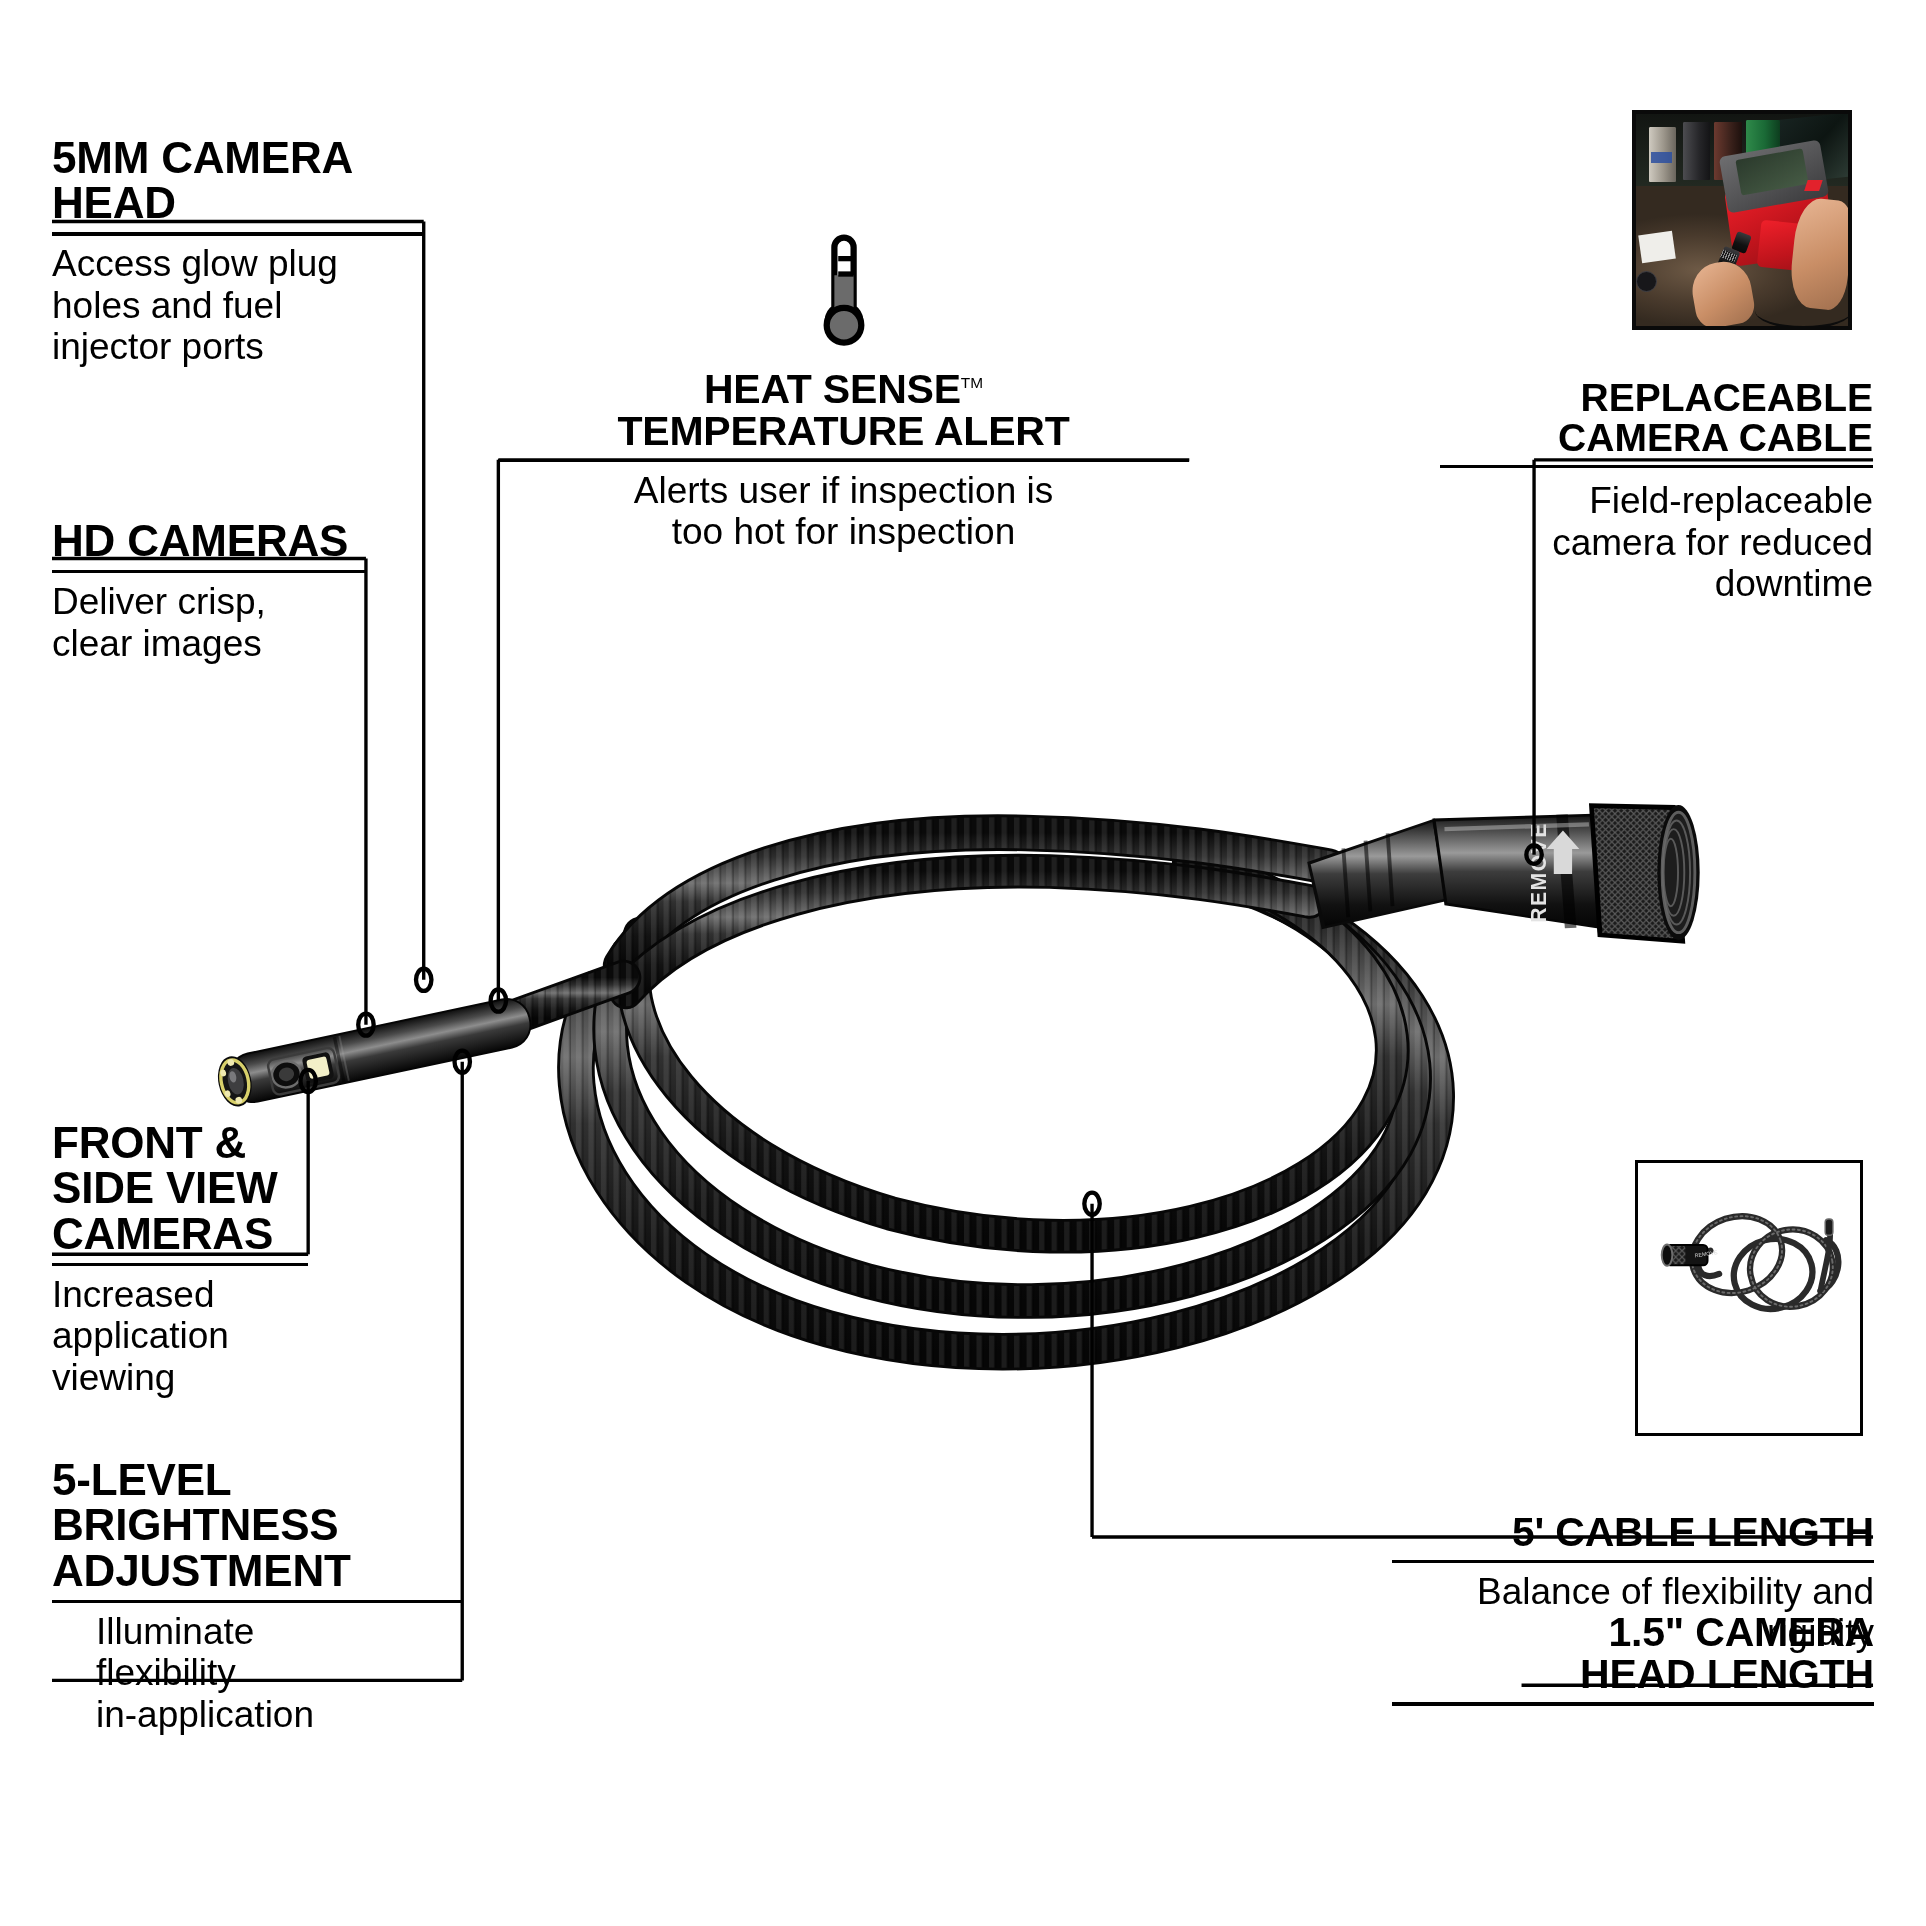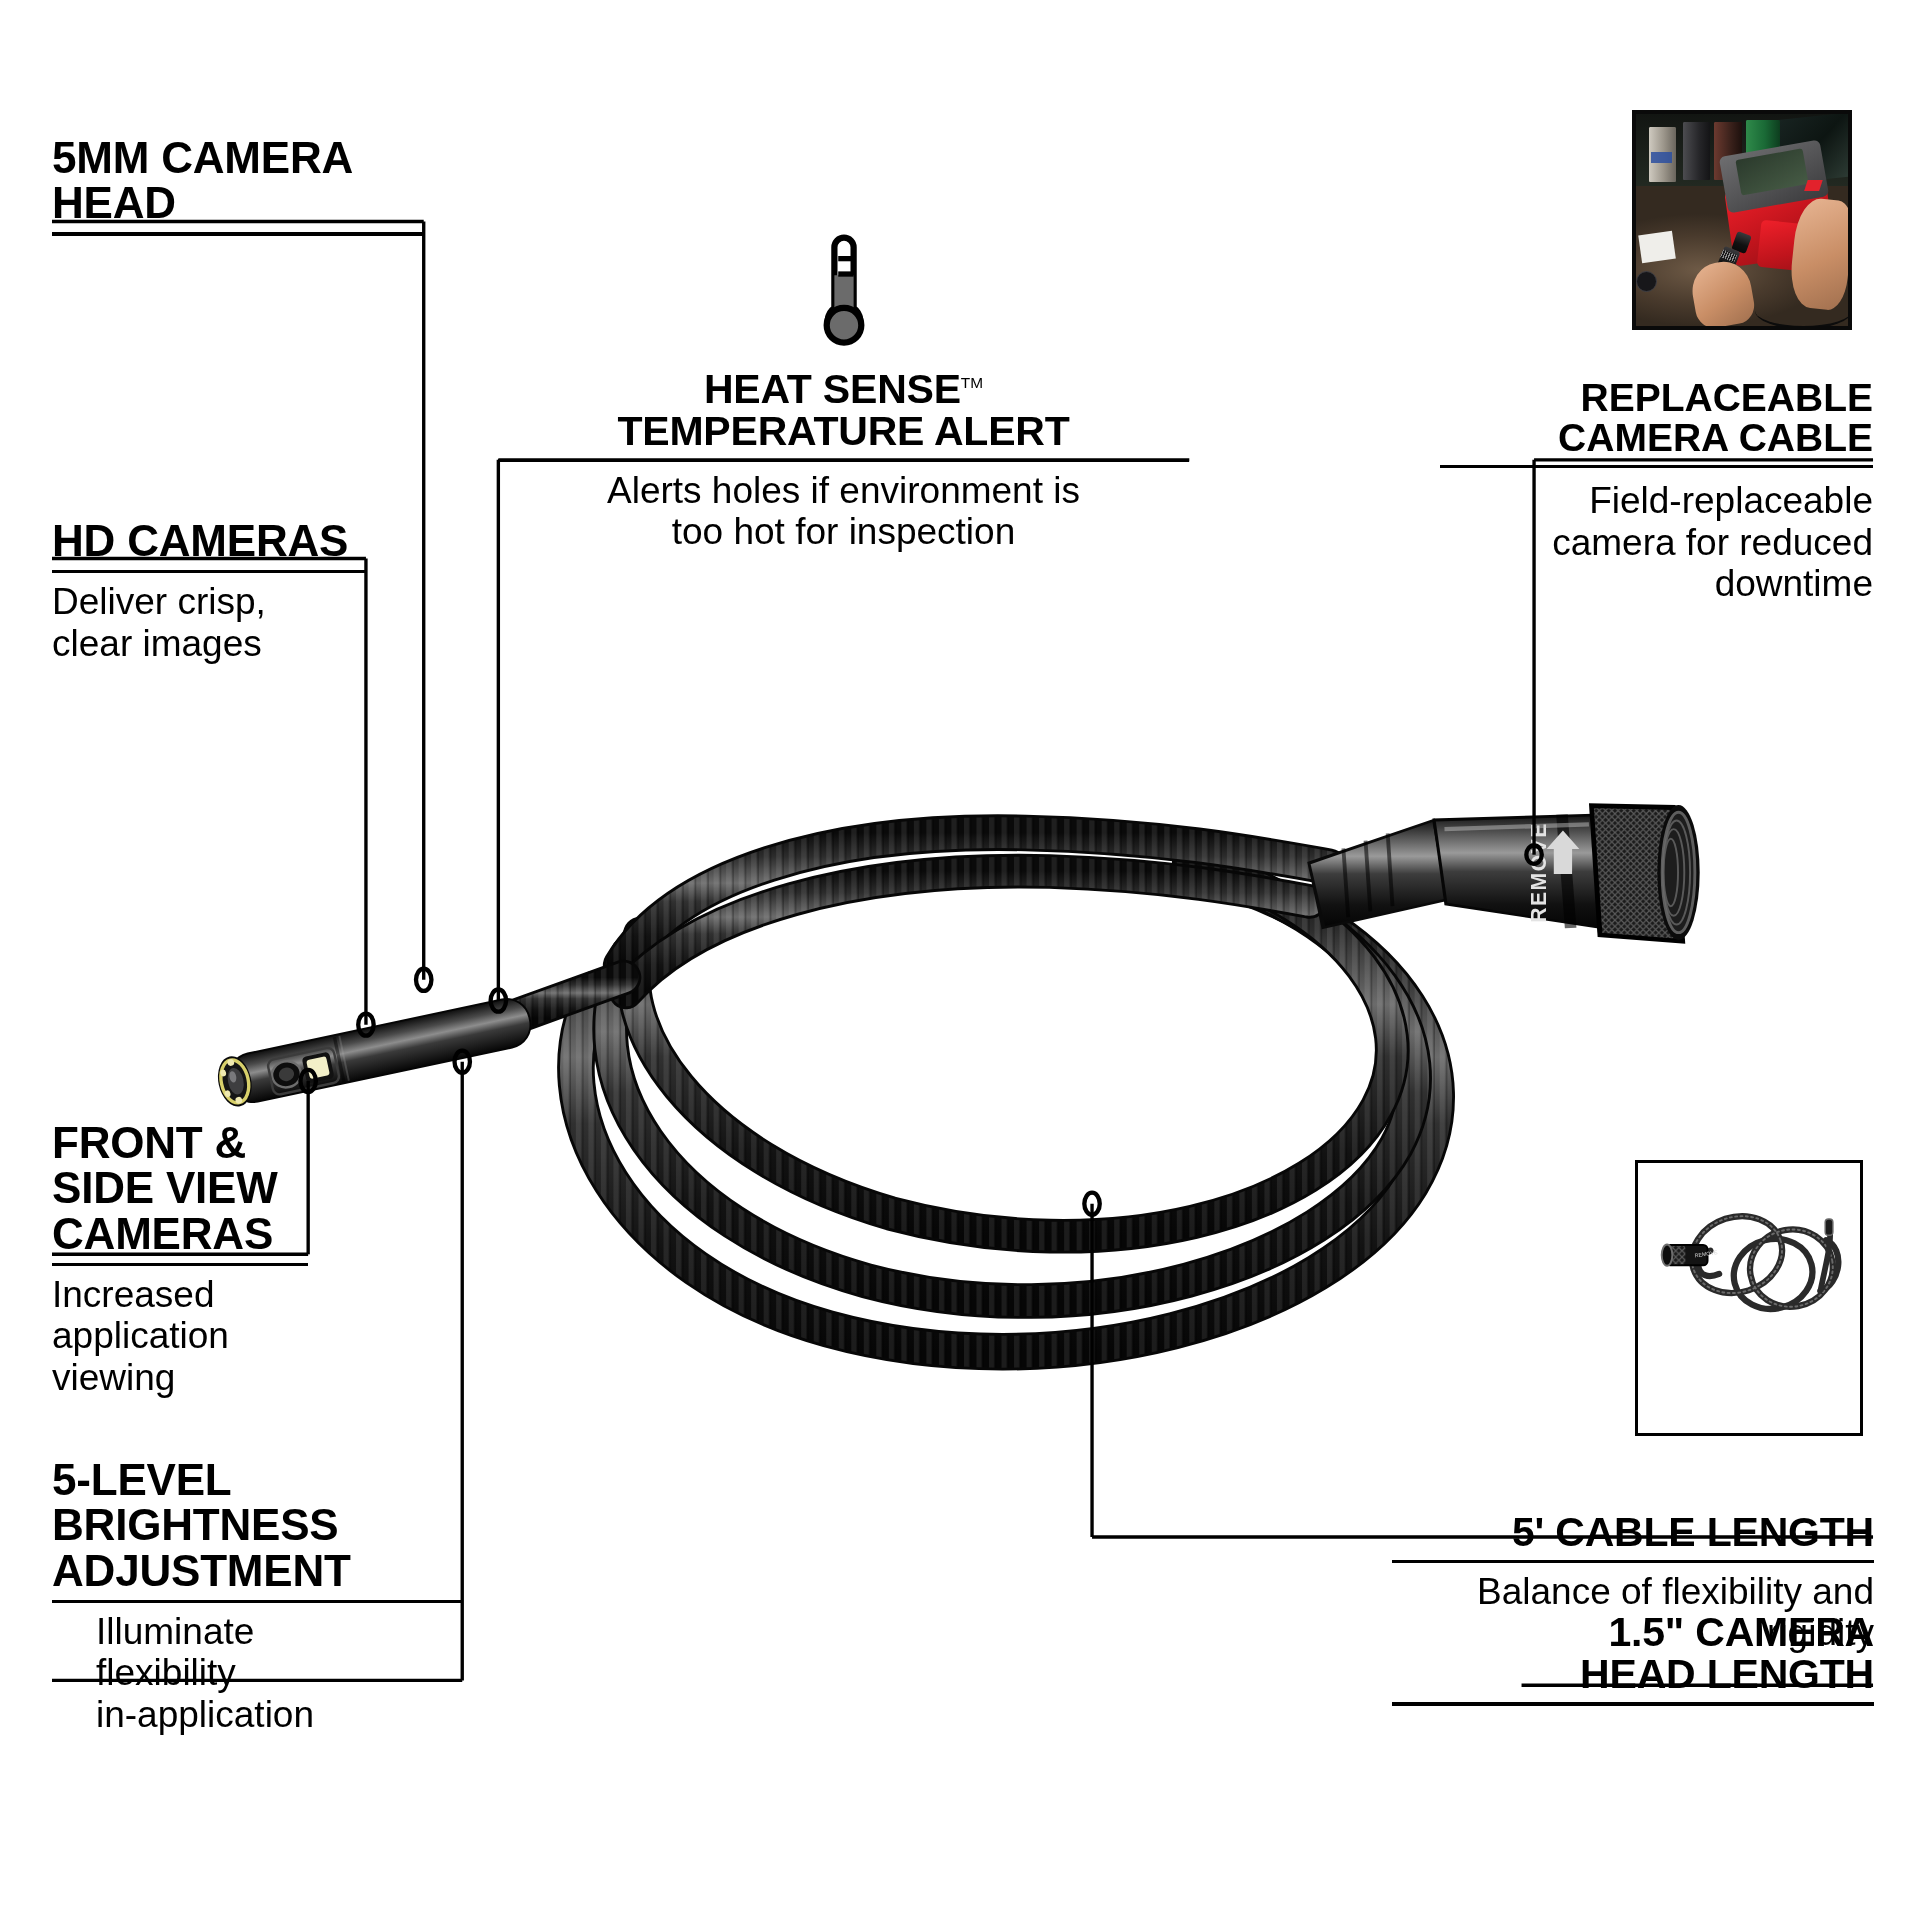--- a/index.html
+++ b/index.html
@@ -231,20 +231,25 @@
       <ellipse cx="2268" cy="2500" rx="16" ry="23"></ellipse>
     </g>
   </svg>
 
   <div class="cal L" style="left:52px;top:135px;width:372px;">
     <div class="ttl" style="font-size:44px;">
       <span>5MM CAMERA</span><br>
       <span>HEAD</span>
     </div>
     <div class="rule"></div>
+    <div class="bdy" style="font-size:37px;">
+      <span>Access glow plug</span><br>
+      <span>holes and fuel</span><br>
+      <span>injector ports</span>
+    </div>
   </div>
 
   <div class="cal L" style="left:52px;top:1120px;width:256px;">
     <div class="ttl" style="font-size:44px;">
       <span>FRONT &amp;</span><br>
       <span>SIDE VIEW</span><br>
       <span>CAMERAS</span>
     </div>
     <div class="rule"></div>
     <div class="bdy" style="font-size:37px;">
@@ -289,21 +294,21 @@
         <rect x="52" y="52" width="32" height="11" fill="#000"></rect>
         <rect x="52" y="84" width="32" height="11" fill="#000"></rect>
       </svg>
     </div>
     <div class="ttl" style="font-size:41px;">
       <span>HEAT SENSE</span><sup style="font-size:15.4px;font-weight:normal;vertical-align:super;letter-spacing:0;">TM</sup><br>
       <span>TEMPERATURE ALERT</span>
     </div>
     <div class="rule"></div>
     <div class="bdy" style="font-size:37px;">
-      <span>Alerts holes if environment is</span><br>
+      <span>Alerts user if inspection is</span><br>
       <span>too hot for inspection</span>
     </div>
   </div>
 
   <div class="photo" style="left:1632px;top:110px;width:212px;height:212px;">
     <div class="ph-inner">
       <div class="ph-backwall"></div>
       <div class="ph-shelfedge"></div>
       <div class="ph-floor"></div>
 

